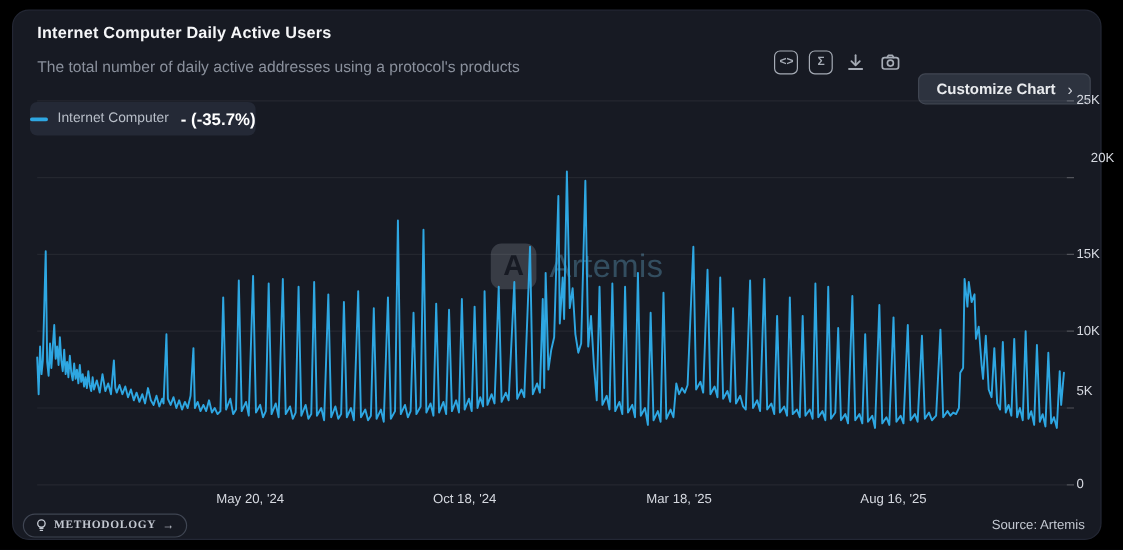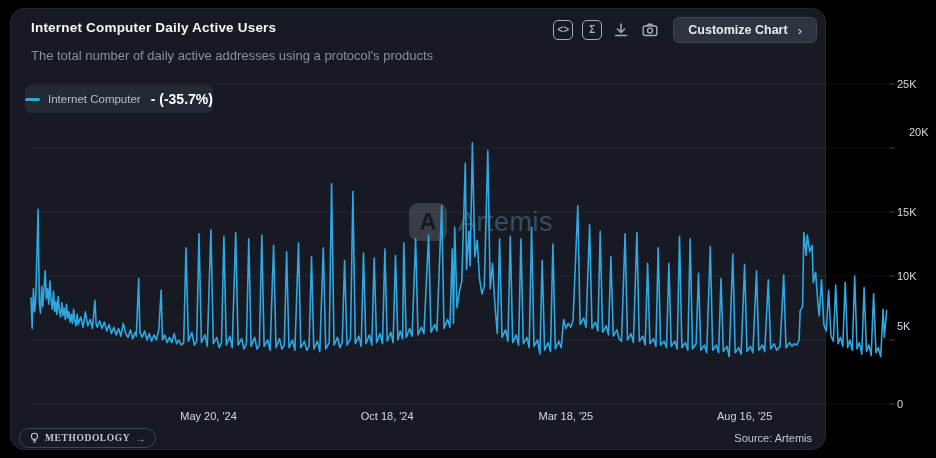--- a/index.html
+++ b/index.html
@@ -2,36 +2,36 @@
 <html><head>
 <meta charset="utf-8">
 <style>
   * { margin:0; padding:0; box-sizing:border-box; }
   html,body { background:#000; }
   body {
     width:936px; height:458px; position:relative; overflow:hidden;
     font-family:"Liberation Sans", sans-serif;
   }
   .card {
-    position:absolute; left:10px; top:8px; width:816px; height:442px;
+    position:absolute; left:10px; top:8px; width:908px; height:442px;
     background:#171a23; border:1px solid #232734; border-radius:14px;
   }
   .title { position:absolute; left:20px; top:11px; font-size:13.5px; font-weight:bold; color:#f5f6f8; letter-spacing:.2px; }
   .subtitle { position:absolute; left:20px; top:39px; font-size:13px; color:#8a909c; }
   .toolbar { position:absolute; top:8px; right:8px; display:flex; align-items:center; gap:9px; }
   .iconbox {
     width:20px; height:20px; border:1.4px solid #a6acb6; border-radius:5px;
     color:#a6acb6; font-size:10px; font-weight:bold; display:flex; align-items:center; justify-content:center;
     cursor:pointer; line-height:1;
   }
   .iconplain { width:20px; height:20px; display:flex; align-items:center; justify-content:center; cursor:pointer; }
   .customize {
     margin-left:4px; height:26px; padding:0 14px; background:#2d333f; border:1px solid #404652;
     border-radius:6px; color:#e9ebee; font-size:12.5px; font-weight:bold; font-family:"Liberation Sans", sans-serif;
-    display:flex; align-items:center; gap:10px; cursor:pointer;
+    display:flex; align-items:center; gap:10px; cursor:pointer;margin-top:44px;
   }
   .customize .chev { font-size:13px; color:#cfd3da; font-weight:normal; }
   .legend {
     position:absolute; left:14px; top:76px; height:28px; padding:0 0;
     background:#242936; border-radius:6px; display:flex; align-items:center; gap:8px; cursor:pointer;
   }
   .swatch { width:15px; height:3px; border-radius:2px; background:#2ea7e2; }
   .lname { font-size:11.5px; color:#b9bfc9; }
   .lval { font-size:14px; color:#ffffff; font-weight:bold; margin-left:2px; }
   .watermark {

